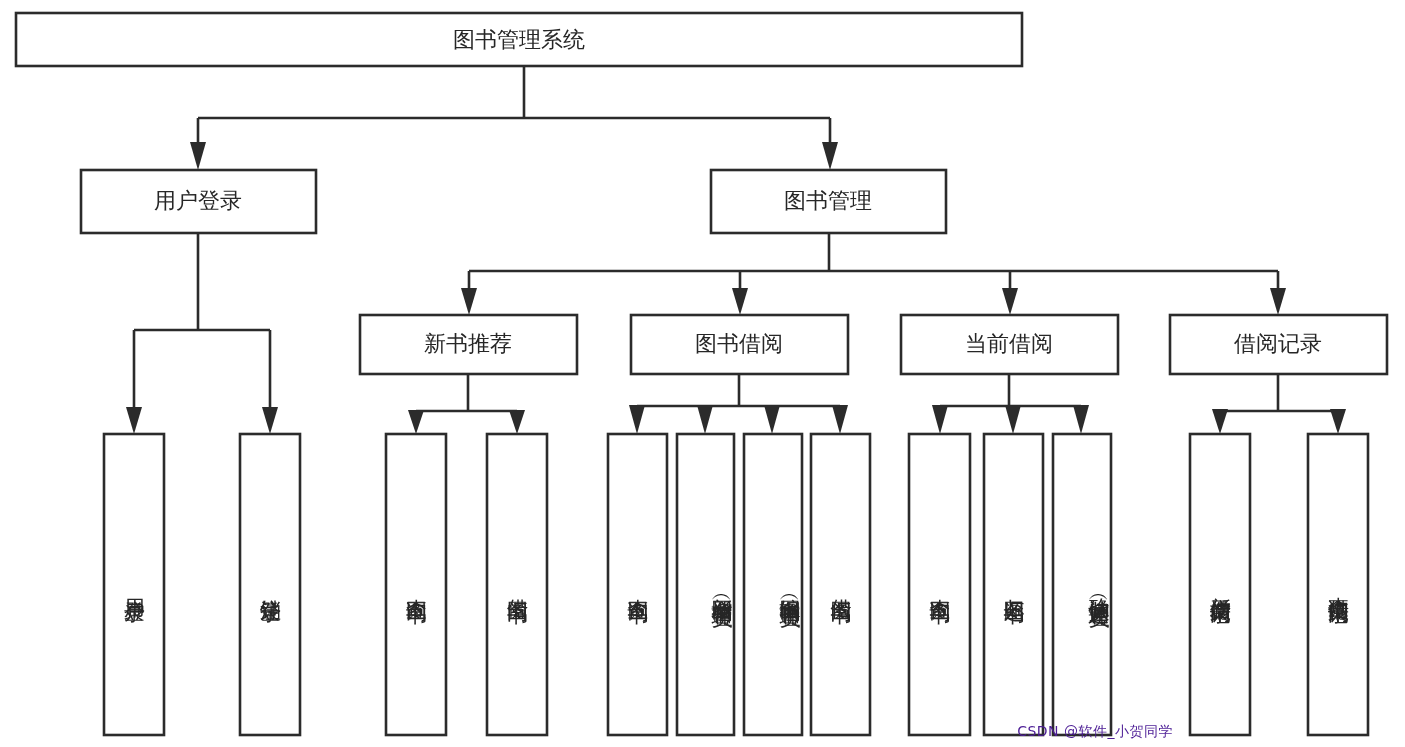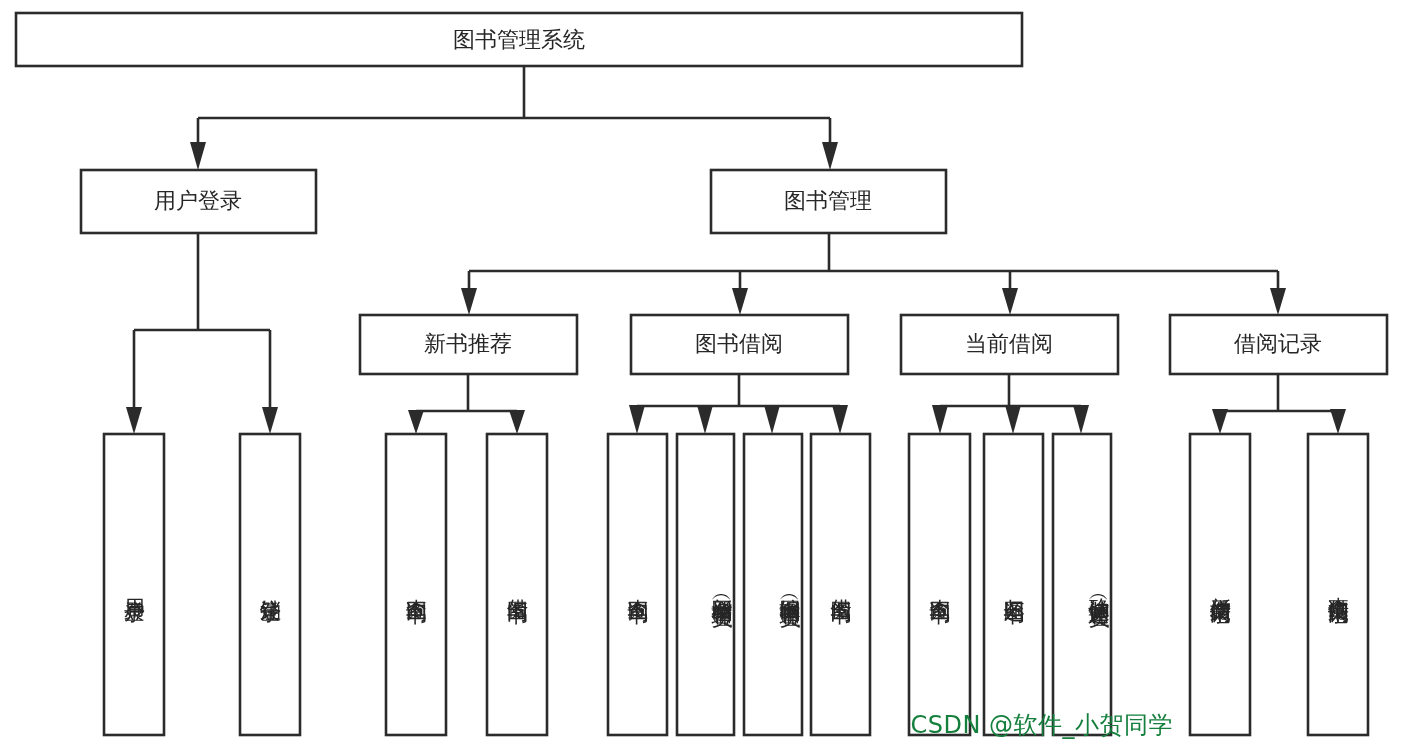--- a/index.html
+++ b/index.html
@@ -62,22 +62,22 @@
     justify-content: center;
     text-align: center;
     white-space: nowrap;
     pointer-events: none;
   }
   .watermark {
     position: absolute;
     right: 14px;
     bottom: 6px;
     font-family: "DejaVu Sans", "Liberation Sans", sans-serif;
-    font-size: 24px;
-    color: #15803d;
+    font-size: 14px;
+    color: #4c1d95;
     letter-spacing: 0.5px;
     white-space: nowrap;
   }
 </style>
 </head>
 <body>
 
 <div id="diagram-root">
 
   <svg id="flow-svg" viewBox="0 0 1405 747">

